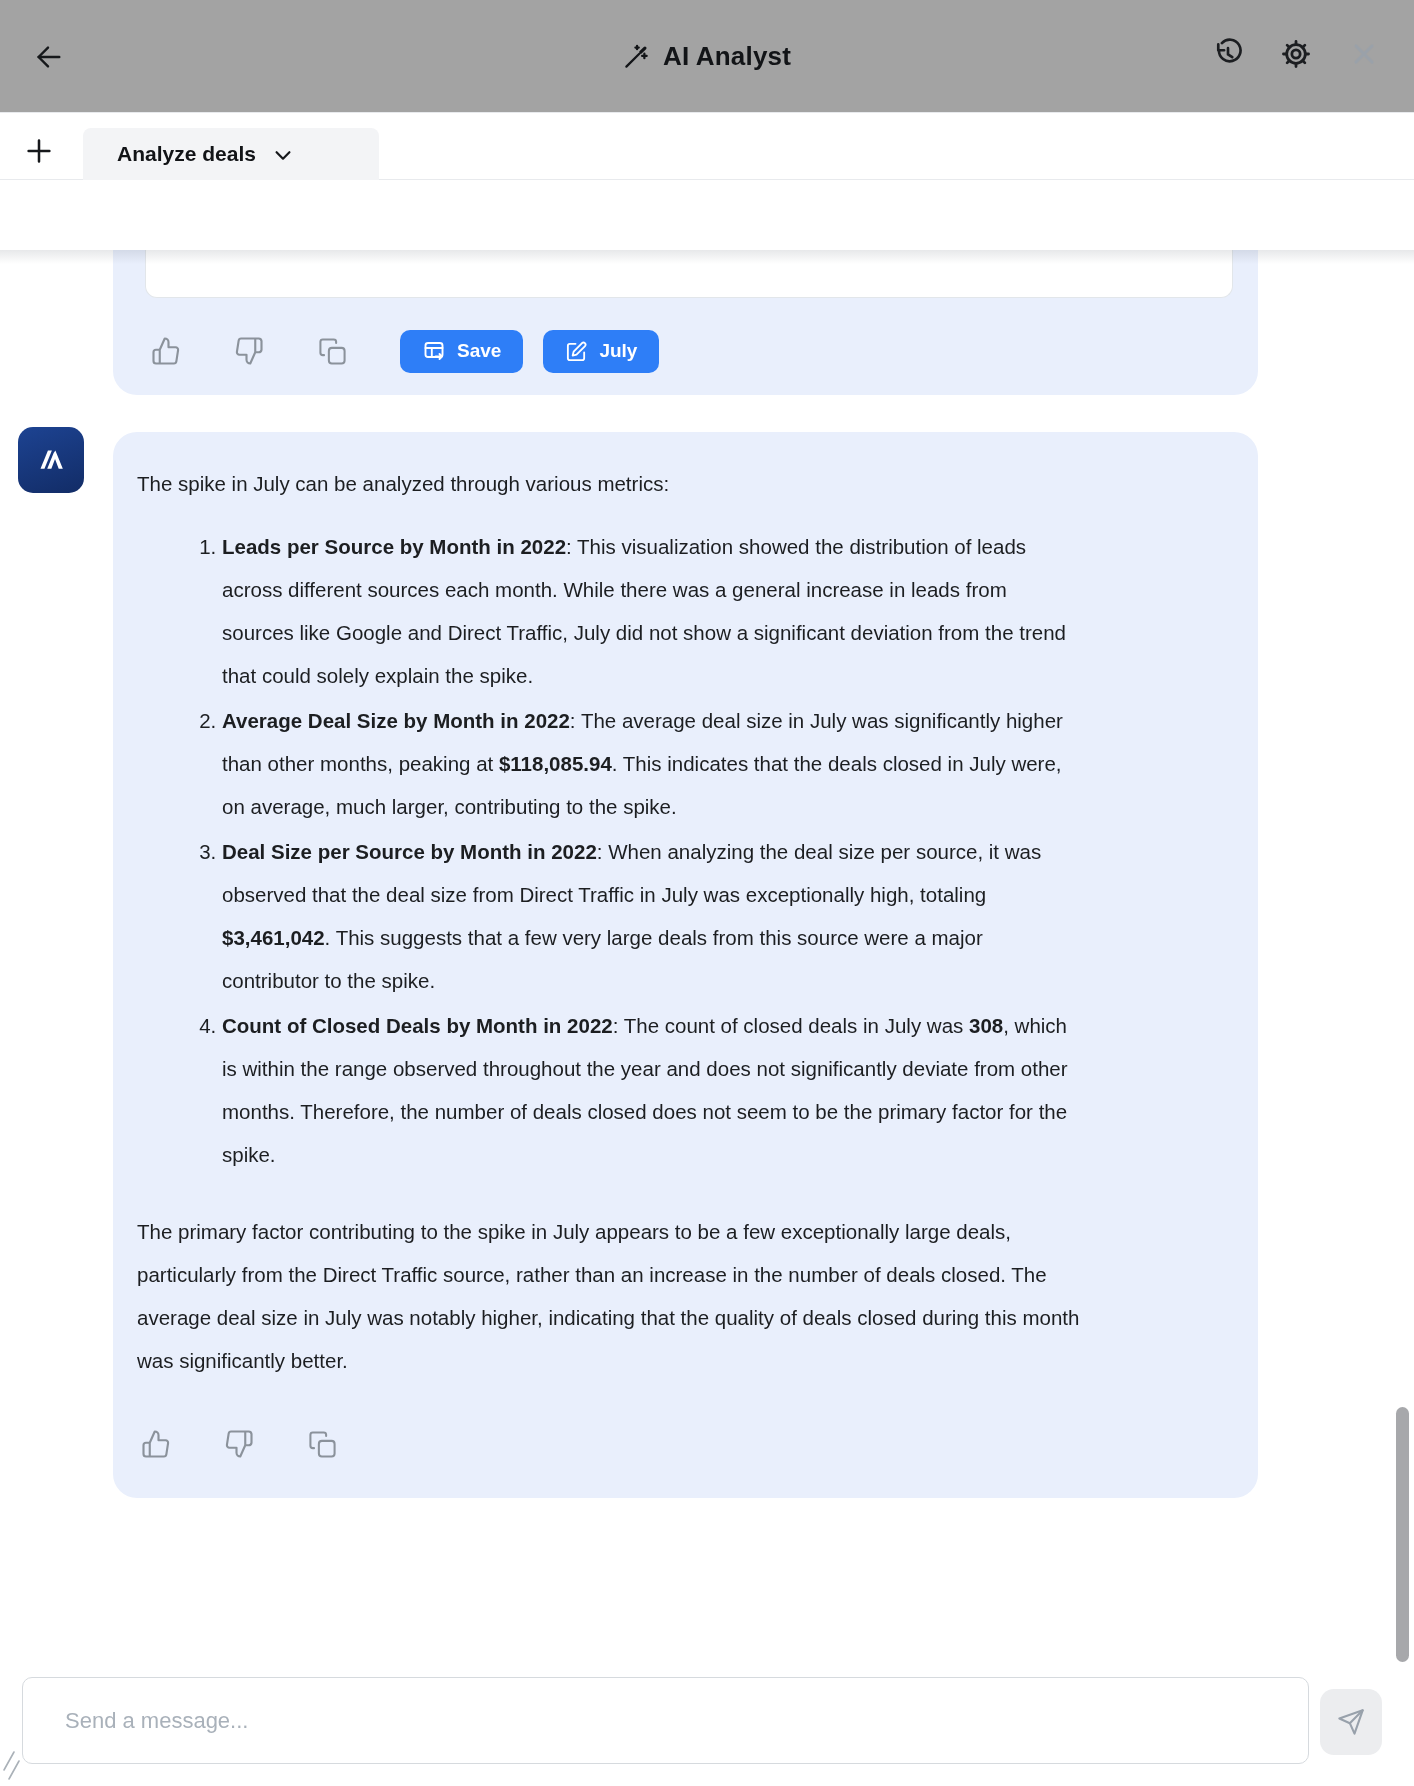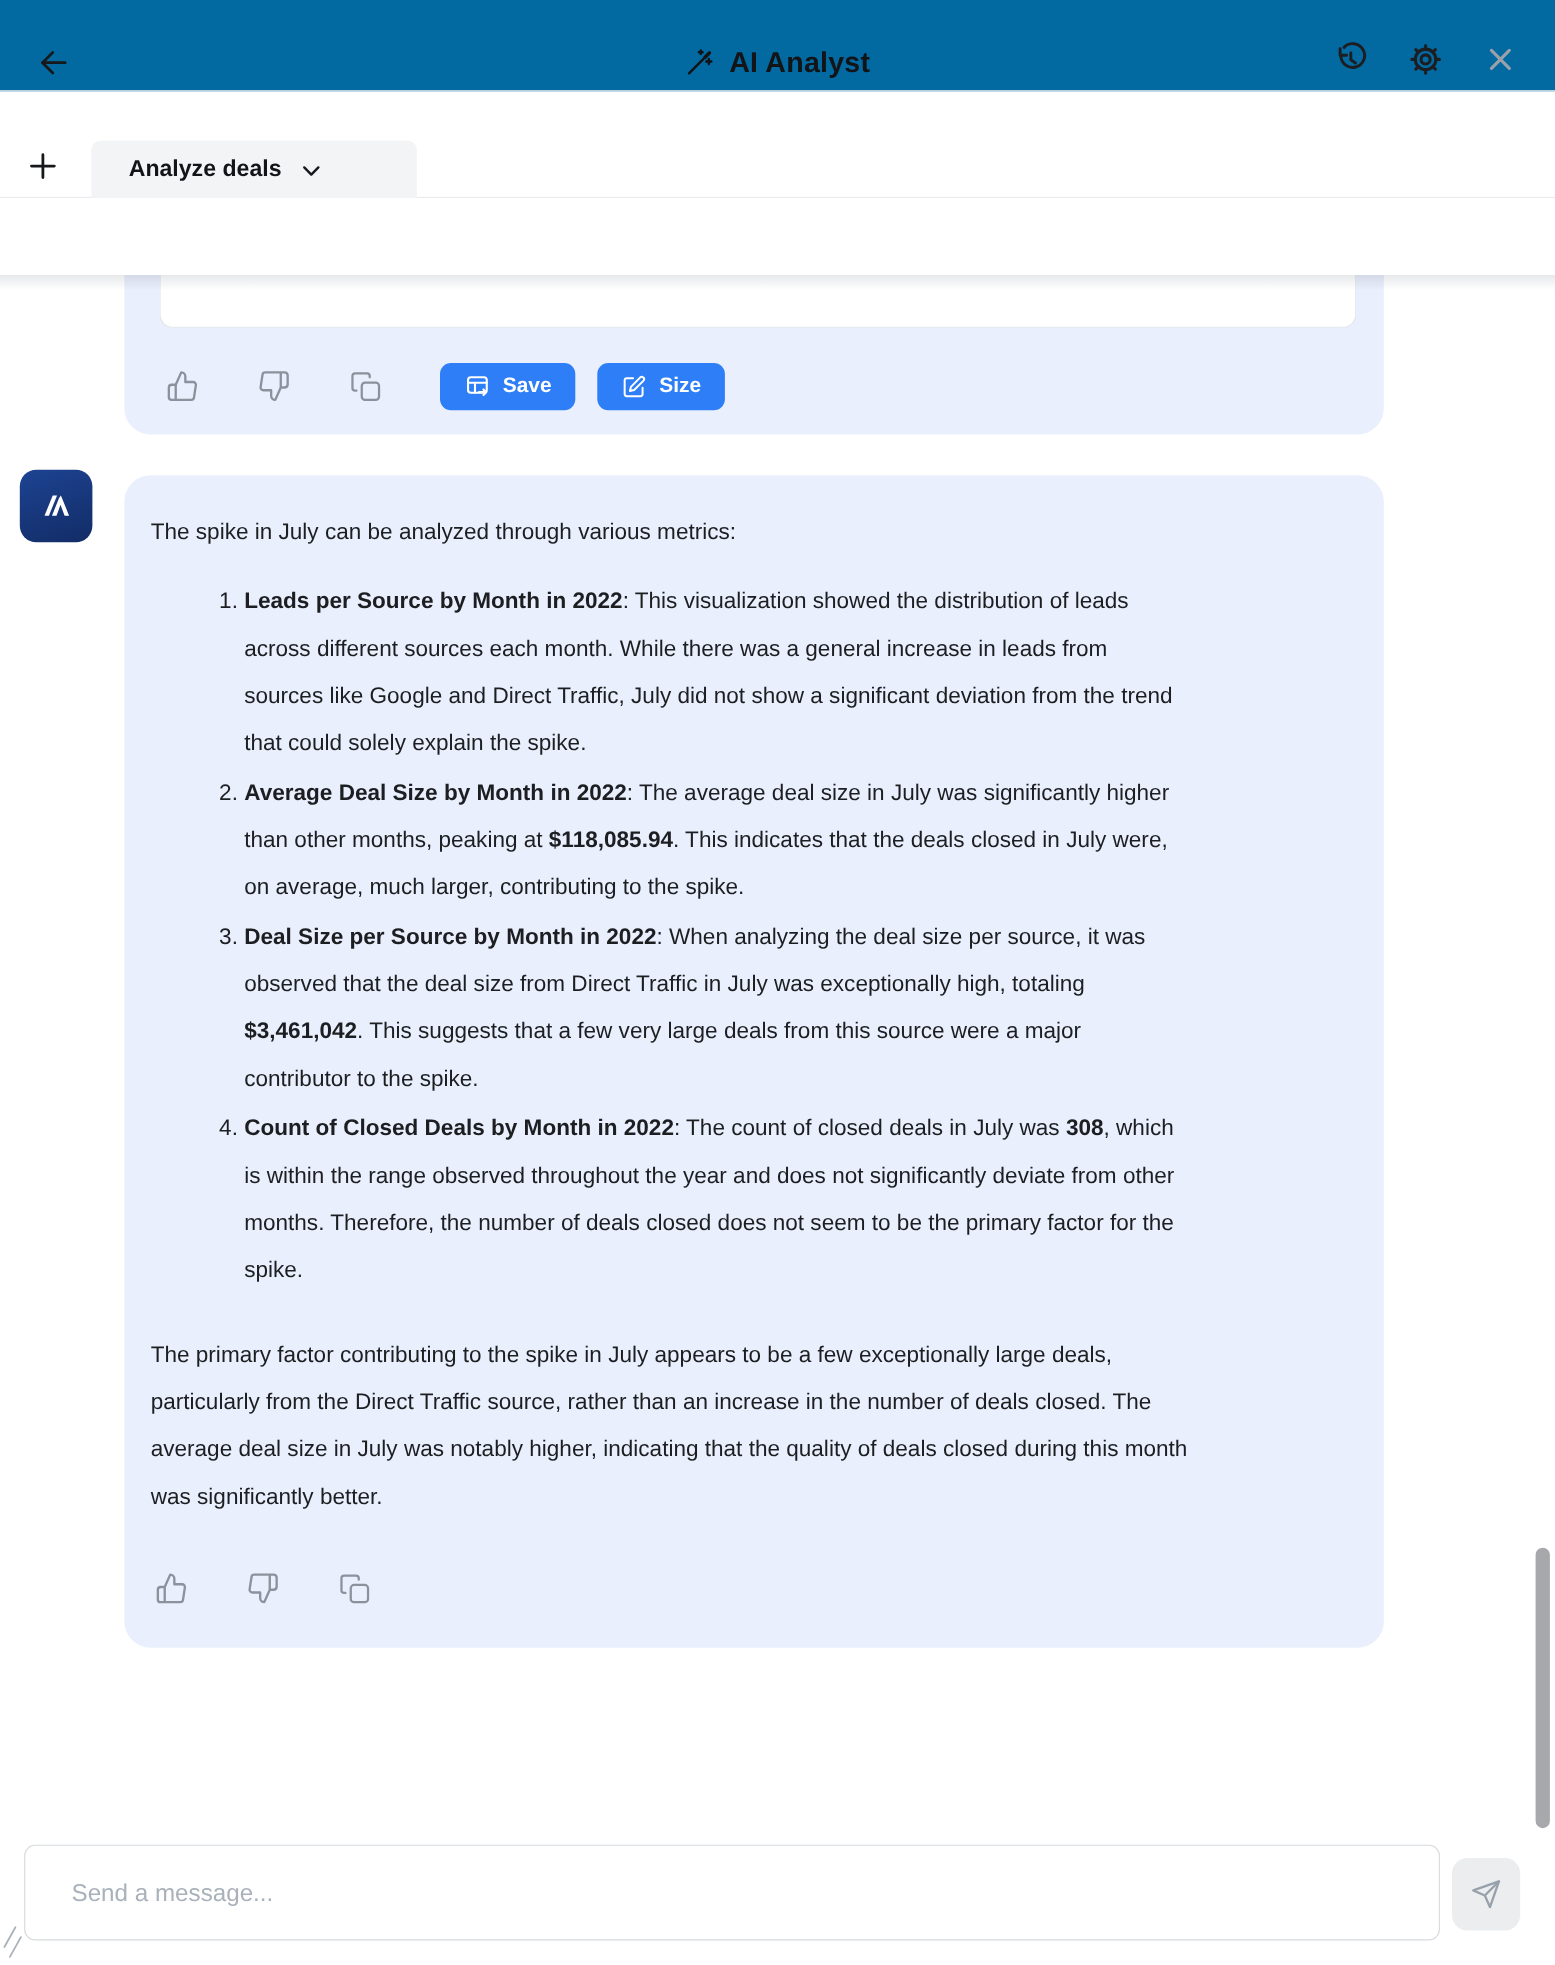--- a/index.html
+++ b/index.html
@@ -7,21 +7,21 @@
     --icon-gray:#8b929b; --chrome-icon:#9aa1a9; --border:#e8eaed; --tab-bg:#f3f4f6;
     --input-border:#d6dade; --placeholder:#a9b1ba; --avatar-top:#1d4392; --avatar-bottom:#122c66;
     --send-bg:#ecedef; --scrollbar:#98999c;
   }
   *{box-sizing:border-box;margin:0;padding:0;}
   html,body{background:#fff;}
   body{font-family:"Liberation Sans","DejaVu Sans",sans-serif;color:var(--text);}
   .app{position:relative;width:1414px;height:1786px;background:#fff;overflow:hidden;}
 
   
-  .topbar{position:absolute;left:0;top:0;width:1414px;height:83px;background:#0369a1;border-bottom:1px solid var(--border);text-align:right;}
+  .topbar{position:absolute;left:0;top:0;width:1414px;height:113px;background:#a3a3a3;border-bottom:1px solid var(--border);text-align:right;}
   .back-btn{position:absolute;left:28px;top:37px;width:40px;height:40px;display:flex;align-items:center;justify-content:center;cursor:pointer;background:none;border:none;color:#16181b;}
   .title-wrap{position:absolute;left:0;top:0;width:100%;height:113px;display:flex;align-items:center;justify-content:center;gap:13px;}
   .title-wrap .app-title{font-size:26px;font-weight:700;letter-spacing:.2px;color:#121417;}
   .hdr-right{position:absolute;right:32px;top:36px;display:flex;align-items:center;gap:32px;}
   .hdr-icon-btn{width:36px;height:36px;display:flex;align-items:center;justify-content:center;background:none;border:none;cursor:pointer;color:#1c1e21;}
   .hdr-icon-btn.close{color:var(--chrome-icon);}
 
   
   .tabbar{position:absolute;left:0;top:114px;width:1414px;height:66px;background:#fff;border-bottom:1px solid var(--border);}
   .plus-btn{position:absolute;left:22px;top:20px;width:34px;height:34px;display:flex;align-items:center;justify-content:center;background:none;border:none;cursor:pointer;color:#16181b;}
@@ -175,21 +175,21 @@
         </span>
         <span>Save</span>
       </button>
       <button class="blue-btn">
         <span class="b-ic">
           <svg width="23" height="23" viewBox="0 0 24 24" fill="none" stroke="#fff" stroke-width="1.9" stroke-linecap="round" stroke-linejoin="round">
             <path d="M11 4H5a2 2 0 0 0-2 2v13a2 2 0 0 0 2 2h13a2 2 0 0 0 2-2v-6"></path>
             <path d="M17.8 3.2a2.2 2.2 0 0 1 3.1 3.1L12 15.2 8 16.2 9 12.2Z"></path>
           </svg>
         </span>
-        <span>Size</span>
+        <span>July</span>
       </button>
     </div>
   </div>
 
   <div class="avatar">
     <span>
       <svg width="42" height="42" viewBox="0 0 48 48" fill="#ffffff">
         <polygon points="12,34 20.5,13 25,13 16.5,34"></polygon>
         <path d="M29 13 L37.5 34 H32.8 L28.6 22.8 L24.4 34 H19.7 L27 16 Z"></path>
       </svg>

